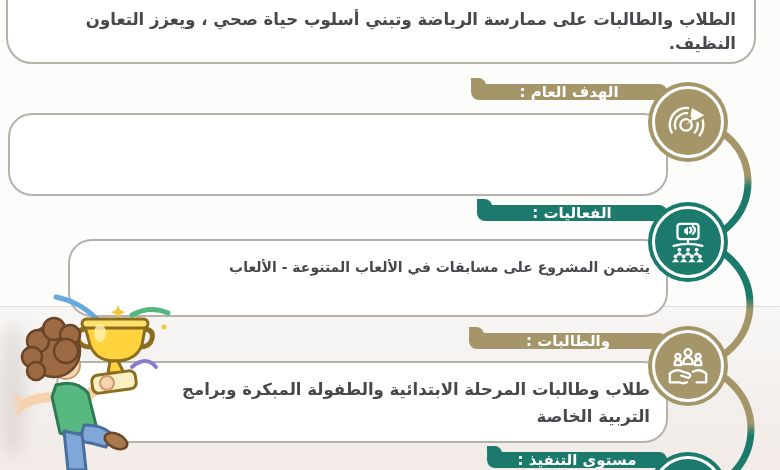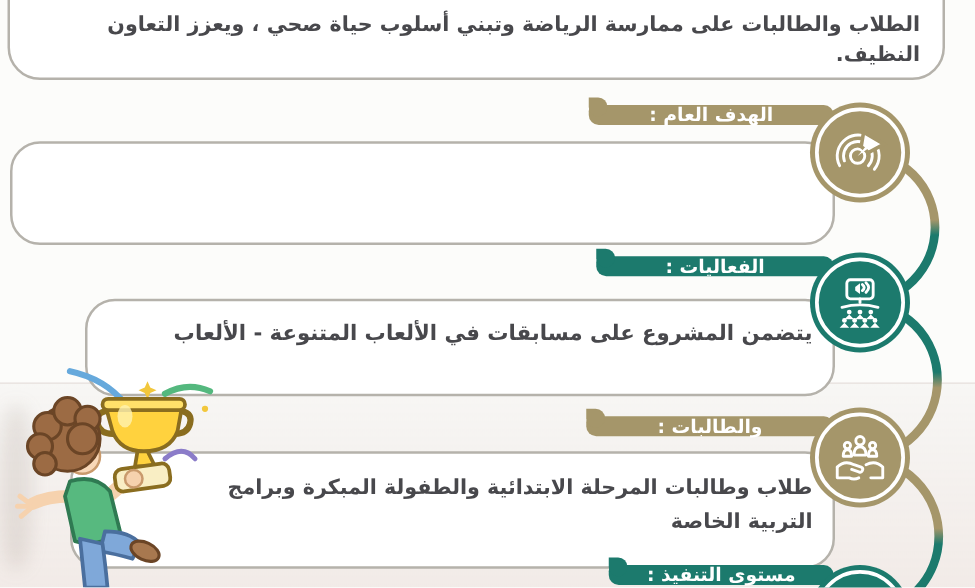--- a/index.html
+++ b/index.html
@@ -28,22 +28,22 @@
     border-radius:24px;color:var(--text);font-weight:bold;
     text-align:right;
   }
   .tbox .ln{white-space:nowrap;}
   .intro-box{
     left:6px;top:-34px;width:750px;height:98px;border-radius:26px;
     display:flex;flex-direction:column;justify-content:flex-end;
     padding:0 18px 6px 18px;font-size:16.5px;line-height:24px;
   }
   .box-goal{left:8px;top:113px;width:660px;height:83px;padding:15px 16px 0 10px;font-size:16.5px;line-height:27px;}
-  .box-activities{left:68px;top:239px;width:600px;height:78px;padding:13px 16px 0 10px;font-size:17px;line-height:27px;}
-  .box-beneficiaries{left:56px;top:361px;width:612px;height:94px;padding:13px 16px 0 4px;font-size:16.5px;line-height:27px;}
+  .box-activities{left:68px;top:239px;width:600px;height:78px;padding:13px 16px 0 10px;font-size:14px;line-height:27px;}
+  .box-beneficiaries{left:56px;top:361px;width:612px;height:82px;padding:13px 16px 0 4px;font-size:16.5px;line-height:27px;}
 
   
   .banner{
     position:absolute;height:16px;border-radius:10px 16px 16px 16px;
     display:flex;align-items:center;justify-content:center;
     color:#fff;font-weight:bold;font-size:15px;z-index:3;margin-left:11px;
   }
   .banner::before{ 
     content:'';position:absolute;top:-6px;left:0;width:15px;height:15px;
     background:inherit;border-radius:0 100% 100% 100%;z-index:-1;

